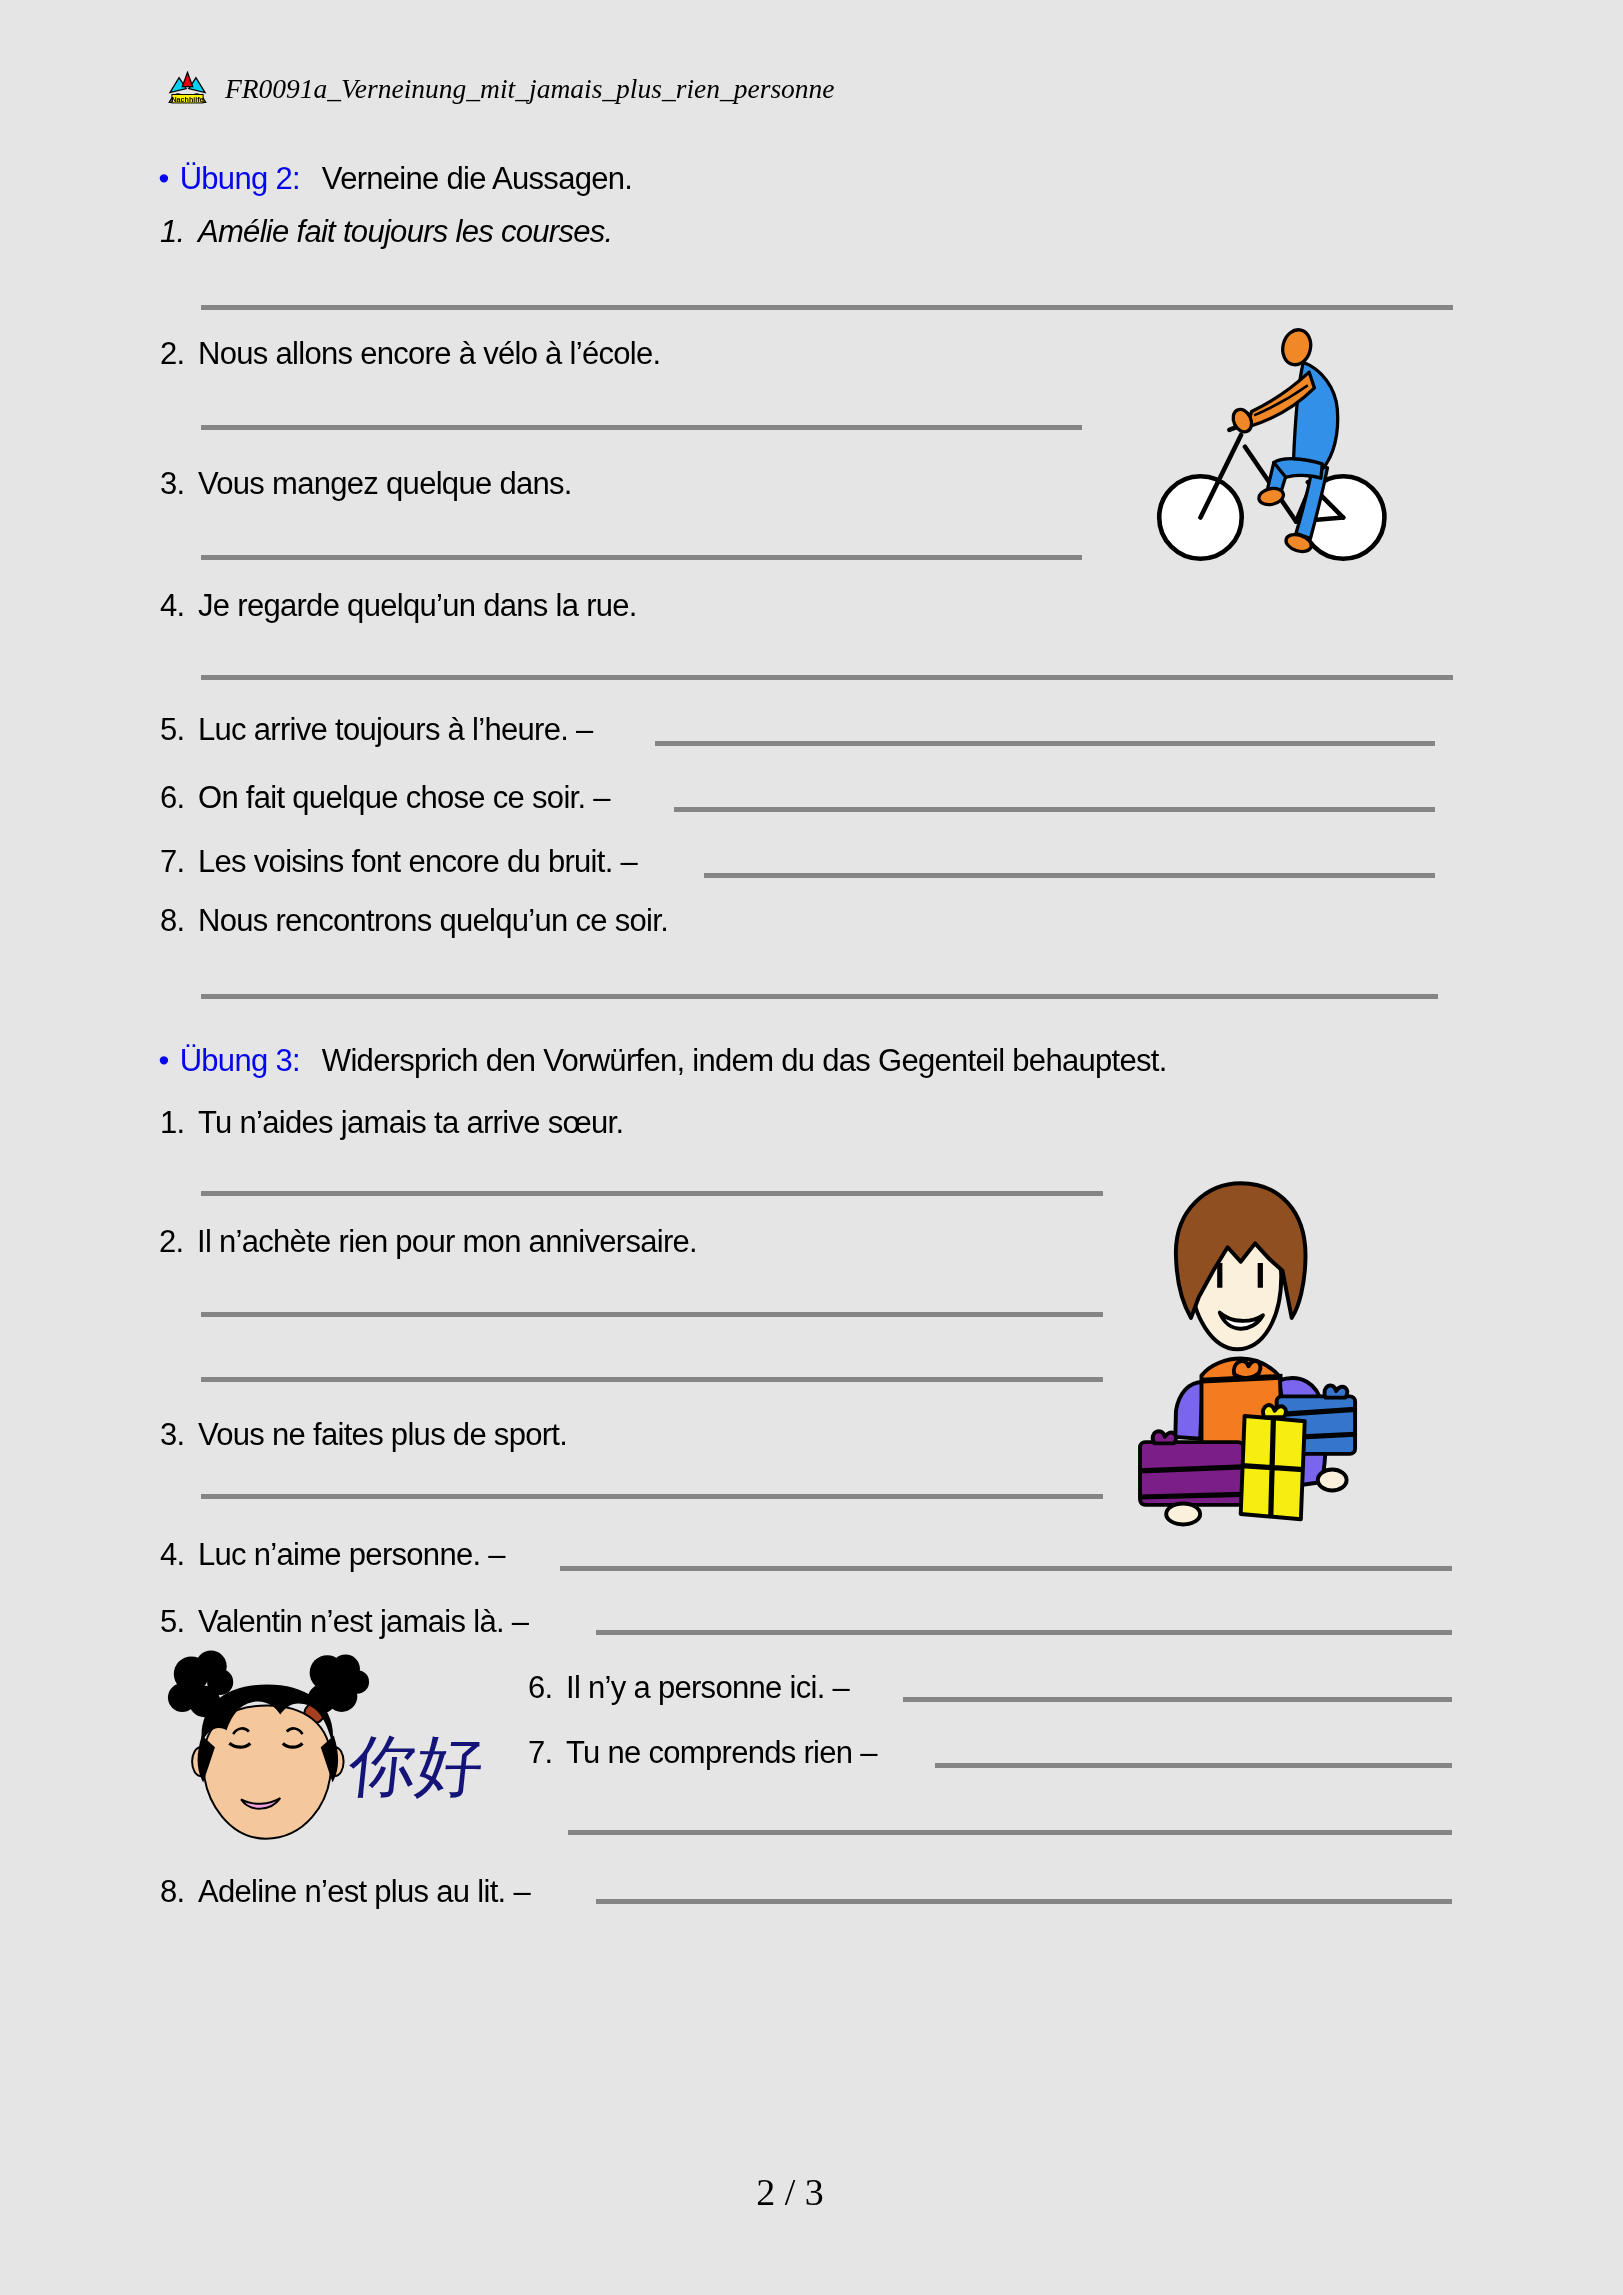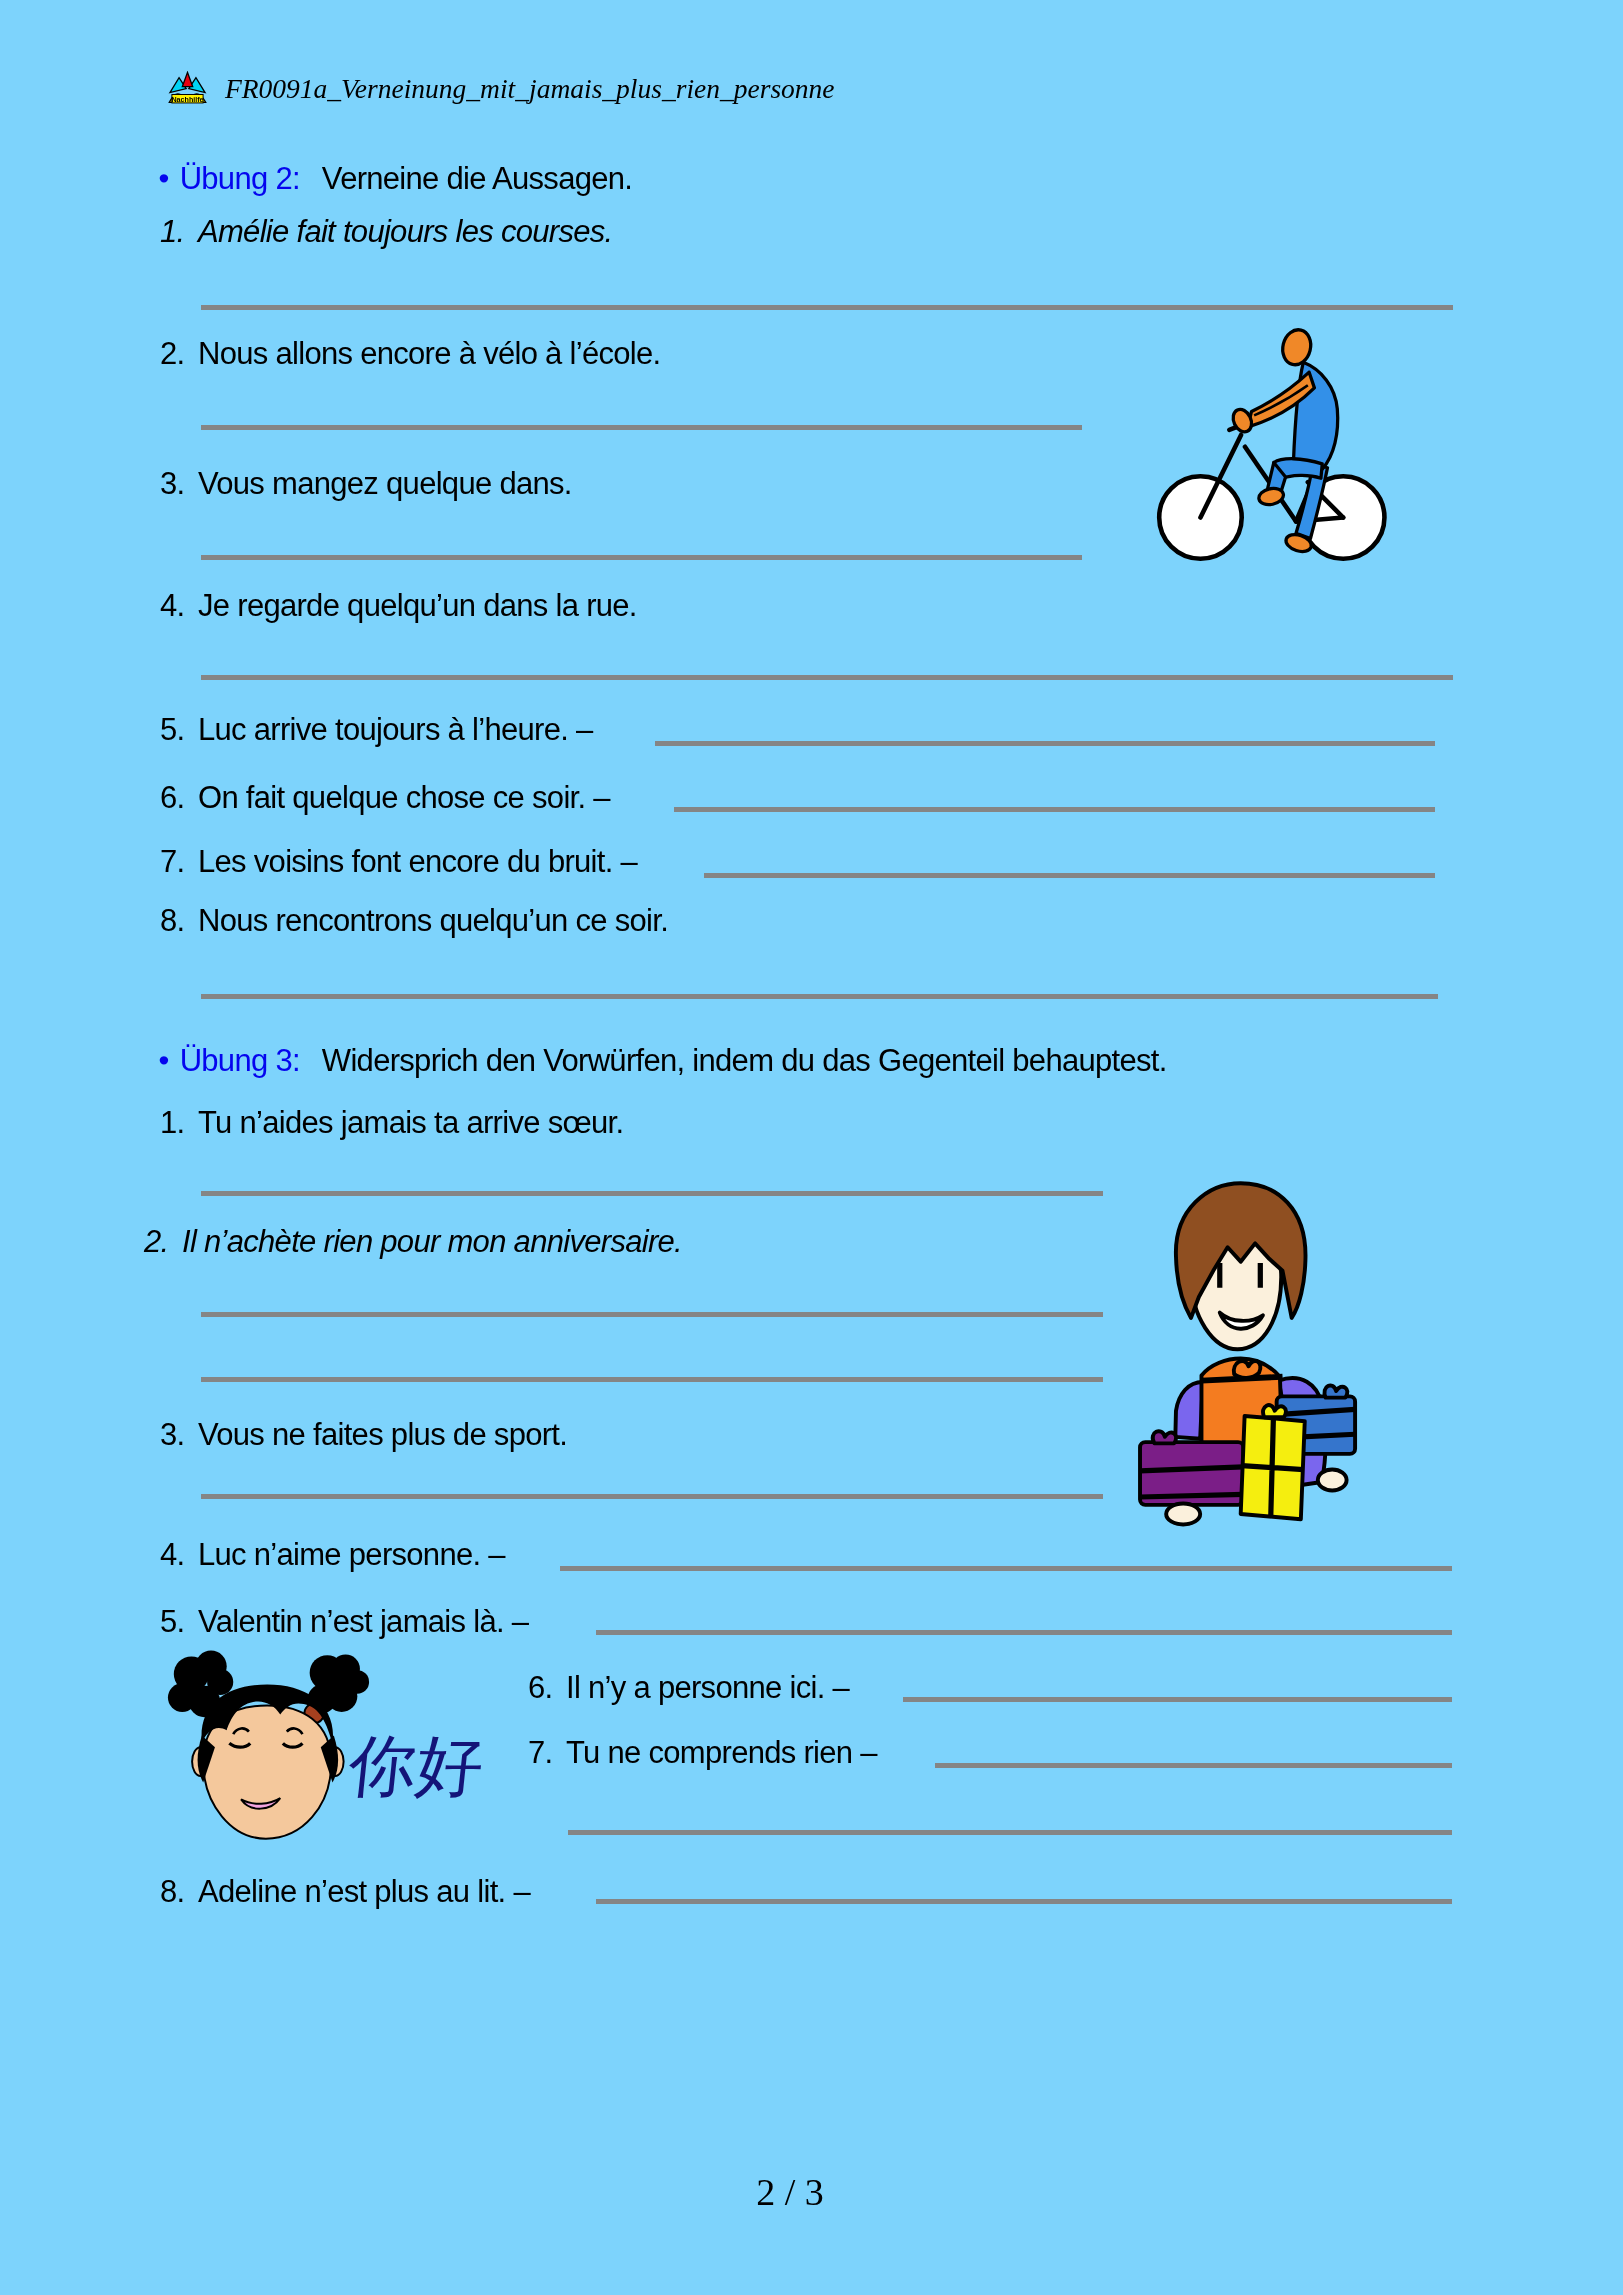--- a/index.html
+++ b/index.html
@@ -1,17 +1,17 @@
 <!DOCTYPE html>
 <html style="font-size:10.5px"><head>
 <meta charset="utf-8">
 <style>
   html,body{margin:0;padding:0;}
   body{width:1623px;height:2295px;background:#ffffff;font-family:"Liberation Sans","DejaVu Sans",sans-serif;}
-  .page{position:relative;width:1623px;height:2295px;background:#7dd3fc;overflow:hidden;}
+  .page{position:relative;width:1623px;height:2295px;background:#e5e5e5;overflow:hidden;}
   .abs{position:absolute;}
   .doc-title{position:absolute;left:225px;top:73px;font-family:"Liberation Serif","DejaVu Serif",serif;font-style:italic;font-size:27.5px;color:#000;white-space:nowrap;}
   .heading{position:absolute;font-size:31px;letter-spacing:-0.7px;color:#000;white-space:nowrap;}
   .bullet{color:#0505ee;font-size:19.6px;vertical-align:4.6px;margin-right:10.5px;}
   .hlabel{color:#0505ee;font-weight:normal;margin-right:22px;}
   .item{position:absolute;font-size:31px;letter-spacing:-0.7px;color:#000;white-space:nowrap;}
   .num{display:inline-block;min-width:38px;}
   .rule{position:absolute;height:5.2px;background:#858585;}
   .caption-cn{position:absolute;left:349px;top:1721px;font-size:67px;color:#141478;transform:skewX(-6deg);font-family:"DejaVu Sans",sans-serif;white-space:nowrap;}
   .page-number{position:absolute;left:736px;top:2170px;width:108px;text-align:center;font-family:"Liberation Serif","DejaVu Serif",serif;font-size:38px;color:#000;}
@@ -106,21 +106,21 @@
 
   <div class="heading" style="left:158px;top:1043px;">
     <span class="bullet">●</span><span class="hlabel">Übung 3:</span><span>Widersprich den Vorwürfen, indem du das Gegenteil behauptest.</span>
   </div>
 
   <div class="item" style="left:160px;top:1105px;">
     <span class="num">1.</span><span>Tu n’aides jamais ta arrive sœur.</span>
   </div>
   <div class="rule" style="left:201px;top:1191px;width:902px;"></div>
 
-  <div class="item" style="left:144px;top:1224px;font-style:italic;">
+  <div class="item" style="left:159px;top:1224px;">
     <span class="num">2.</span><span>Il n’achète rien pour mon anniversaire.</span>
   </div>
   <div class="rule" style="left:201px;top:1312px;width:902px;"></div>
   <div class="rule" style="left:201px;top:1377px;width:902px;"></div>
 
   <div class="item" style="left:160px;top:1417px;">
     <span class="num">3.</span><span>Vous ne faites plus de sport.</span>
   </div>
   <div class="rule" style="left:201px;top:1494px;width:902px;"></div>
 

